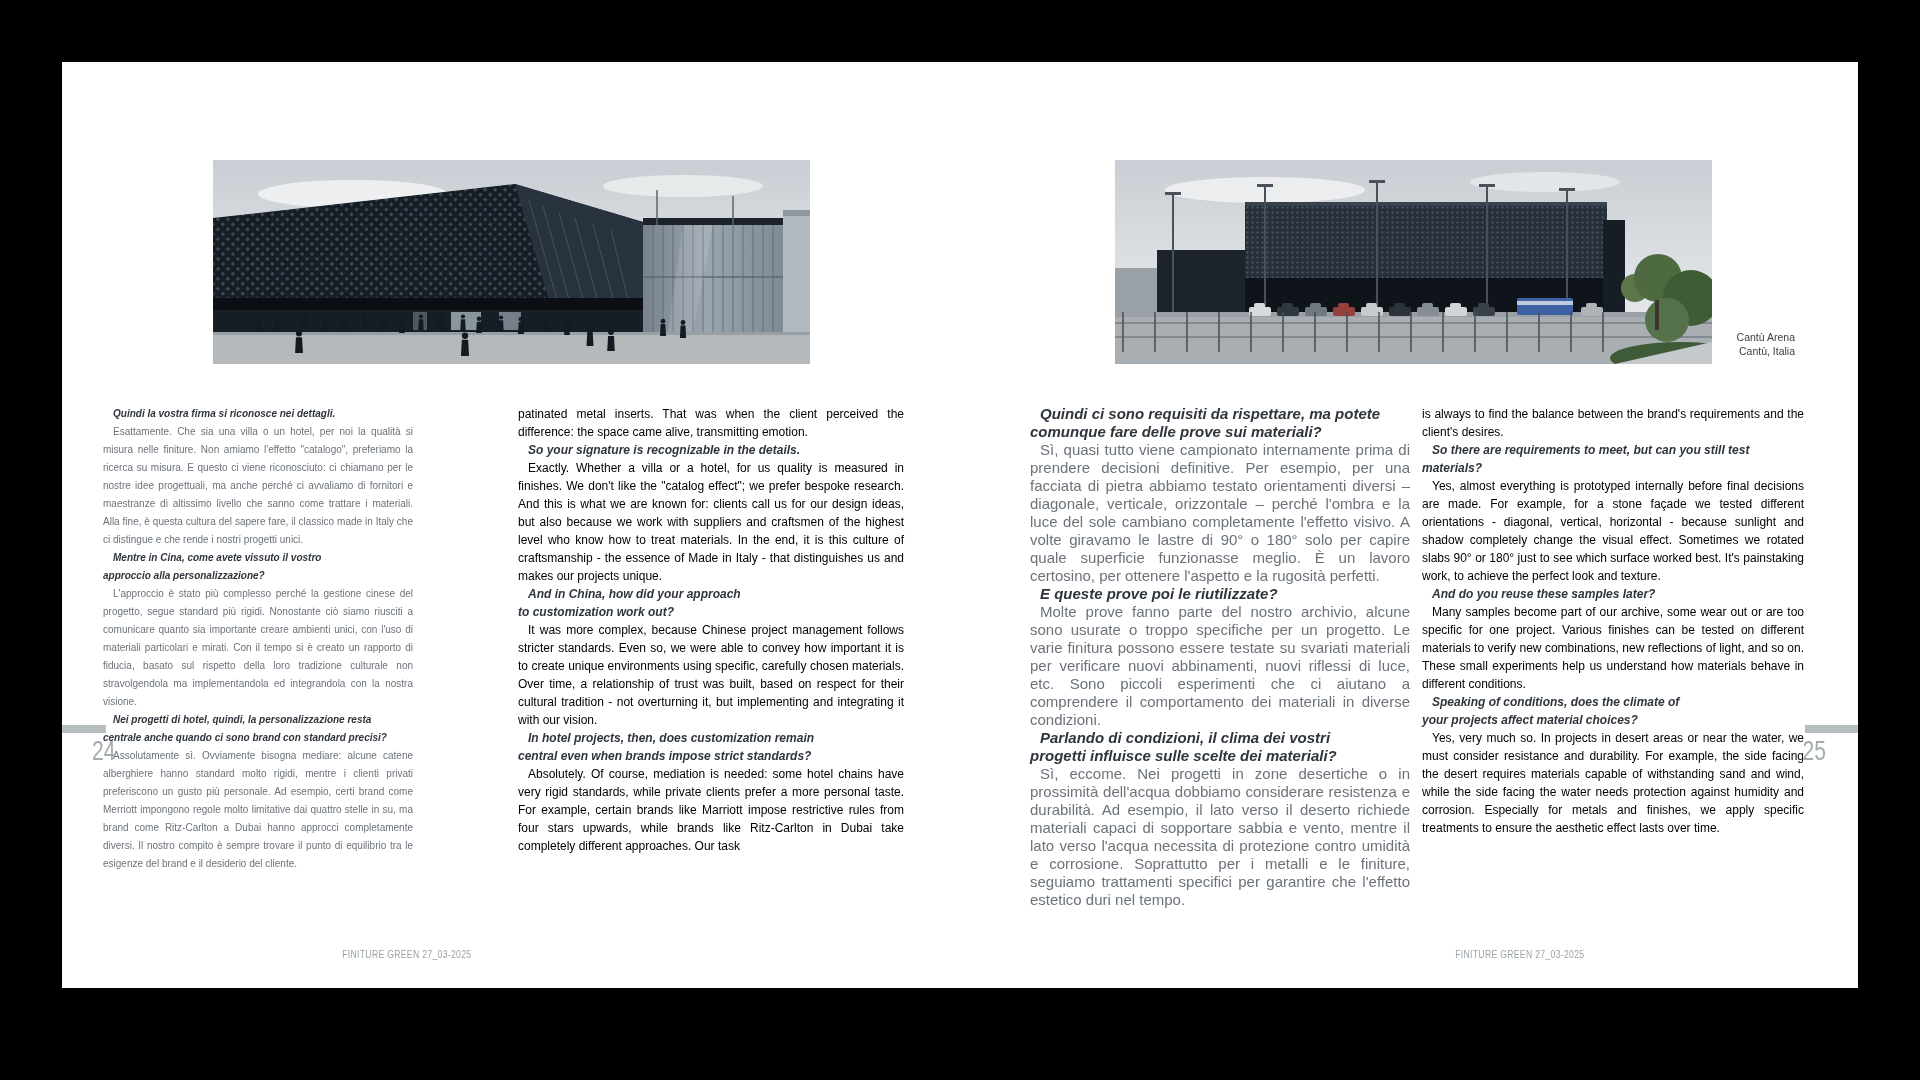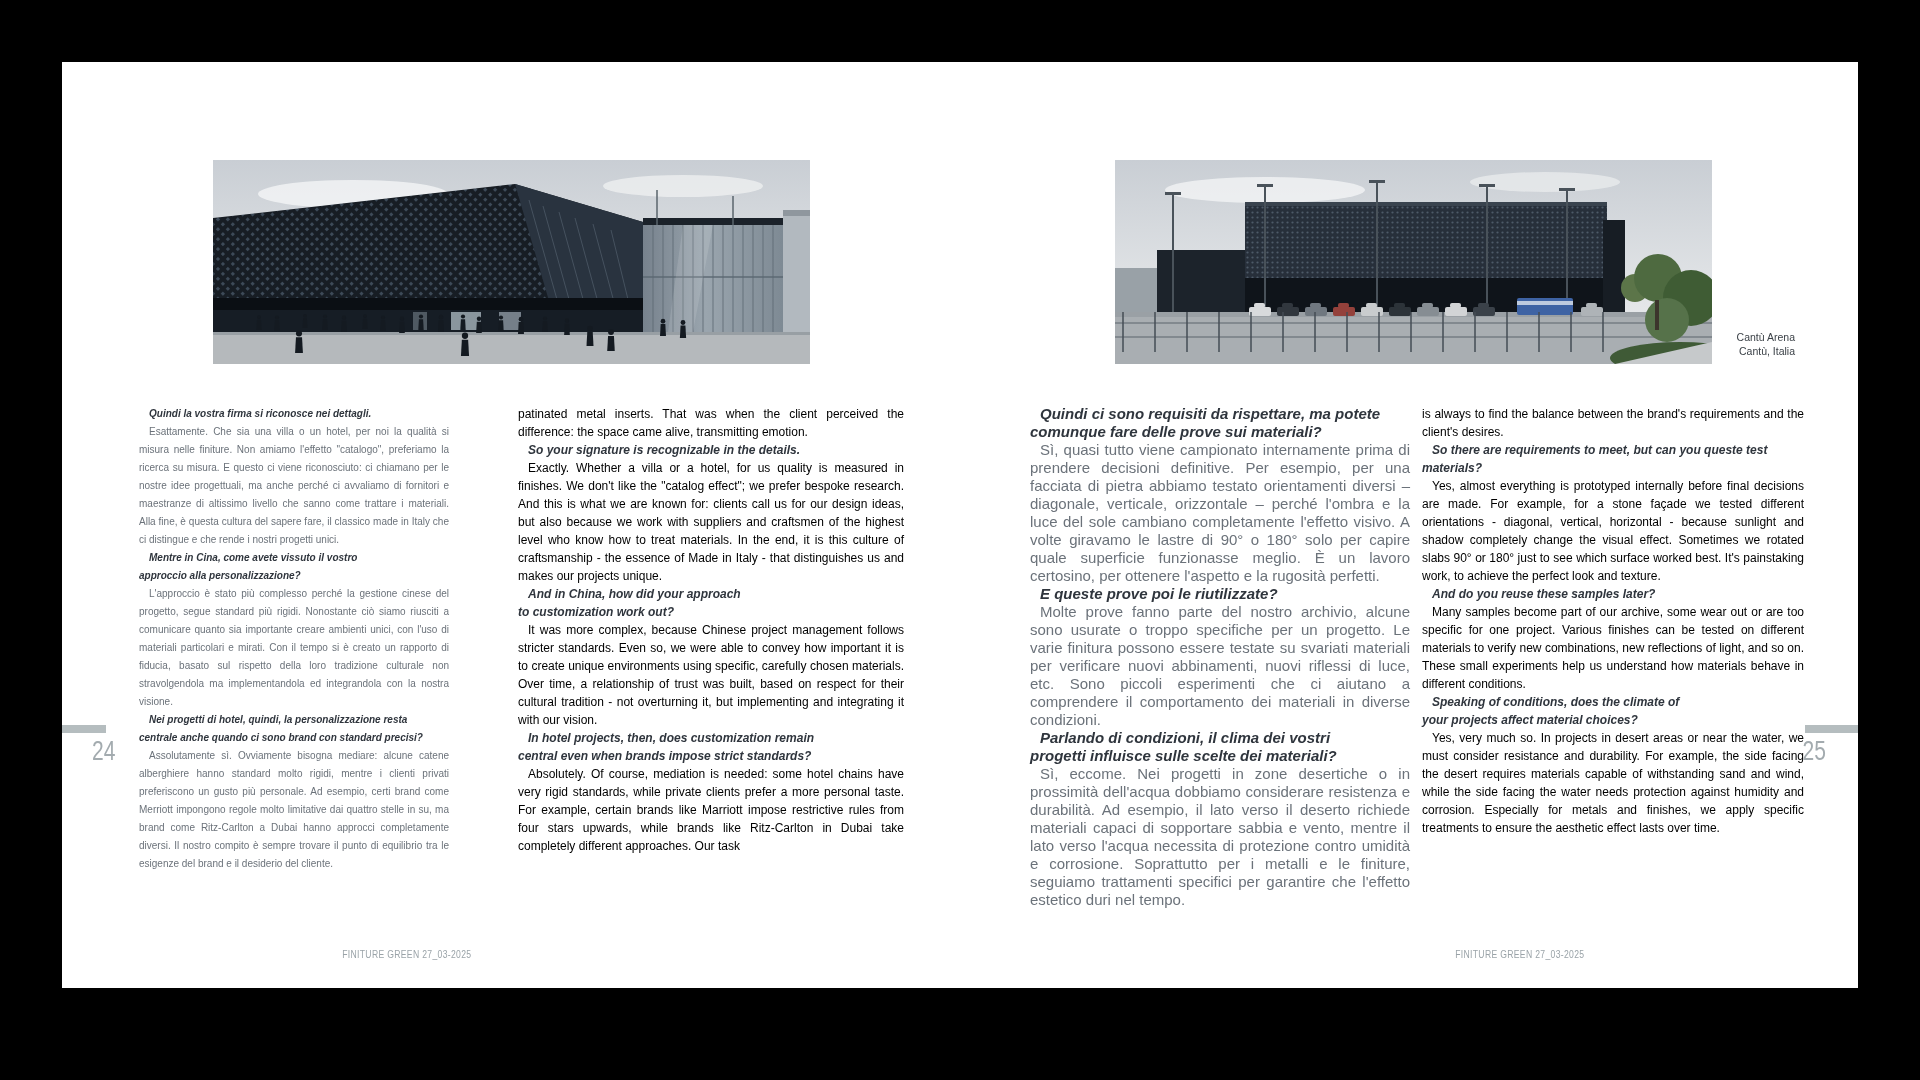--- a/index.html
+++ b/index.html
@@ -14,21 +14,21 @@
   .photo { position:absolute; top:86px; width:597px; height:204px; overflow:hidden; }
   .page-left .photo { left:151px; }
   .page-right .photo { left:155px; }
   .photo svg { display:block; }
 
   .caption { position:absolute; top:257px; right:63px; text-align:right;
              font-size:10.5px; line-height:13.5px; color:#3b4147; white-space:pre-line; }
 
   .col { position:absolute; top:331px; text-align:justify; line-height:18px; }
   .col p { margin:0; }
-  .col-1 { left:41px;  width:310px; font-size:10px;margin-left:36px;  }
+  .col-1 { left:41px;  width:310px; font-size:10px;  }
   .col-2 { left:456px; width:386px; font-size:12px; }
   .col-3 { left:70px;  width:380px; font-size:15px; }
   .col-4 { left:462px; width:382px; font-size:12px; }
 
   .question { font-weight:700; font-style:italic; color:#2f353d; white-space:pre-line;
               text-align:left; text-indent:10px; margin-top:18px; }
   .col > p:first-child { margin-top:0; }
   .question.no-gap { margin-top:0; }
   .answer { text-indent:10px; }
   .italian .answer { color:#6b727a; }
@@ -263,21 +263,21 @@
       <p class="answer">Sì, quasi tutto viene campionato internamente prima di prendere decisioni definitive. Per esempio, per una facciata di pietra abbiamo testato orientamenti diversi – diagonale, verticale, orizzontale – perché l'ombra e la luce del sole cambiano completamente l'effetto visivo. A volte giravamo le lastre di 90° o 180° solo per capire quale superficie funzionasse meglio. È un lavoro certosino, per ottenere l'aspetto e la rugosità perfetti.</p>
       <p class="question">E queste prove poi le riutilizzate?</p>
       <p class="answer">Molte prove fanno parte del nostro archivio, alcune sono usurate o troppo specifiche per un progetto. Le varie finitura possono essere testate su svariati materiali per verificare nuovi abbinamenti, nuovi riflessi di luce, etc. Sono piccoli esperimenti che ci aiutano a comprendere il comportamento dei materiali in diverse condizioni.</p>
       <p class="question">Parlando di condizioni, il clima dei vostri
 progetti influisce sulle scelte dei materiali?</p>
       <p class="answer">Sì, eccome. Nei progetti in zone desertiche o in prossimità dell'acqua dobbiamo considerare resistenza e durabilità. Ad esempio, il lato verso il deserto richiede materiali capaci di sopportare sabbia e vento, mentre il lato verso l'acqua necessita di protezione contro umidità e corrosione. Soprattutto per i metalli e le finiture, seguiamo trattamenti specifici per garantire che l'effetto estetico duri nel tempo.</p>
     </div>
 
     <div class="col col-4 english">
       <p class="cont">is always to find the balance between the brand's requirements and the client's desires.</p>
-      <p class="question no-gap">So there are requirements to meet, but can you queste test
+      <p class="question no-gap">So there are requirements to meet, but can you still test
 materials?</p>
       <p class="answer">Yes, almost everything is prototyped internally before final decisions are made. For example, for a stone façade we tested different orientations - diagonal, vertical, horizontal - because sunlight and shadow completely change the visual effect. Sometimes we rotated slabs 90° or 180° just to see which surface worked best. It's painstaking work, to achieve the perfect look and texture.</p>
       <p class="question">And do you reuse these samples later?</p>
       <p class="answer">Many samples become part of our archive, some wear out or are too specific for one project. Various finishes can be tested on different materials to verify new combinations, new reflections of light, and so on. These small experiments help us understand how materials behave in different conditions.</p>
       <p class="question">Speaking of conditions, does the climate of
 your projects affect material choices?</p>
       <p class="answer">Yes, very much so. In projects in desert areas or near the water, we must consider resistance and durability. For example, the side facing the desert requires materials capable of withstanding sand and wind, while the side facing the water needs protection against humidity and corrosion. Especially for metals and finishes, we apply specific treatments to ensure the aesthetic effect lasts over time.</p>
     </div>
 
     <div class="tab tab-right"></div>

